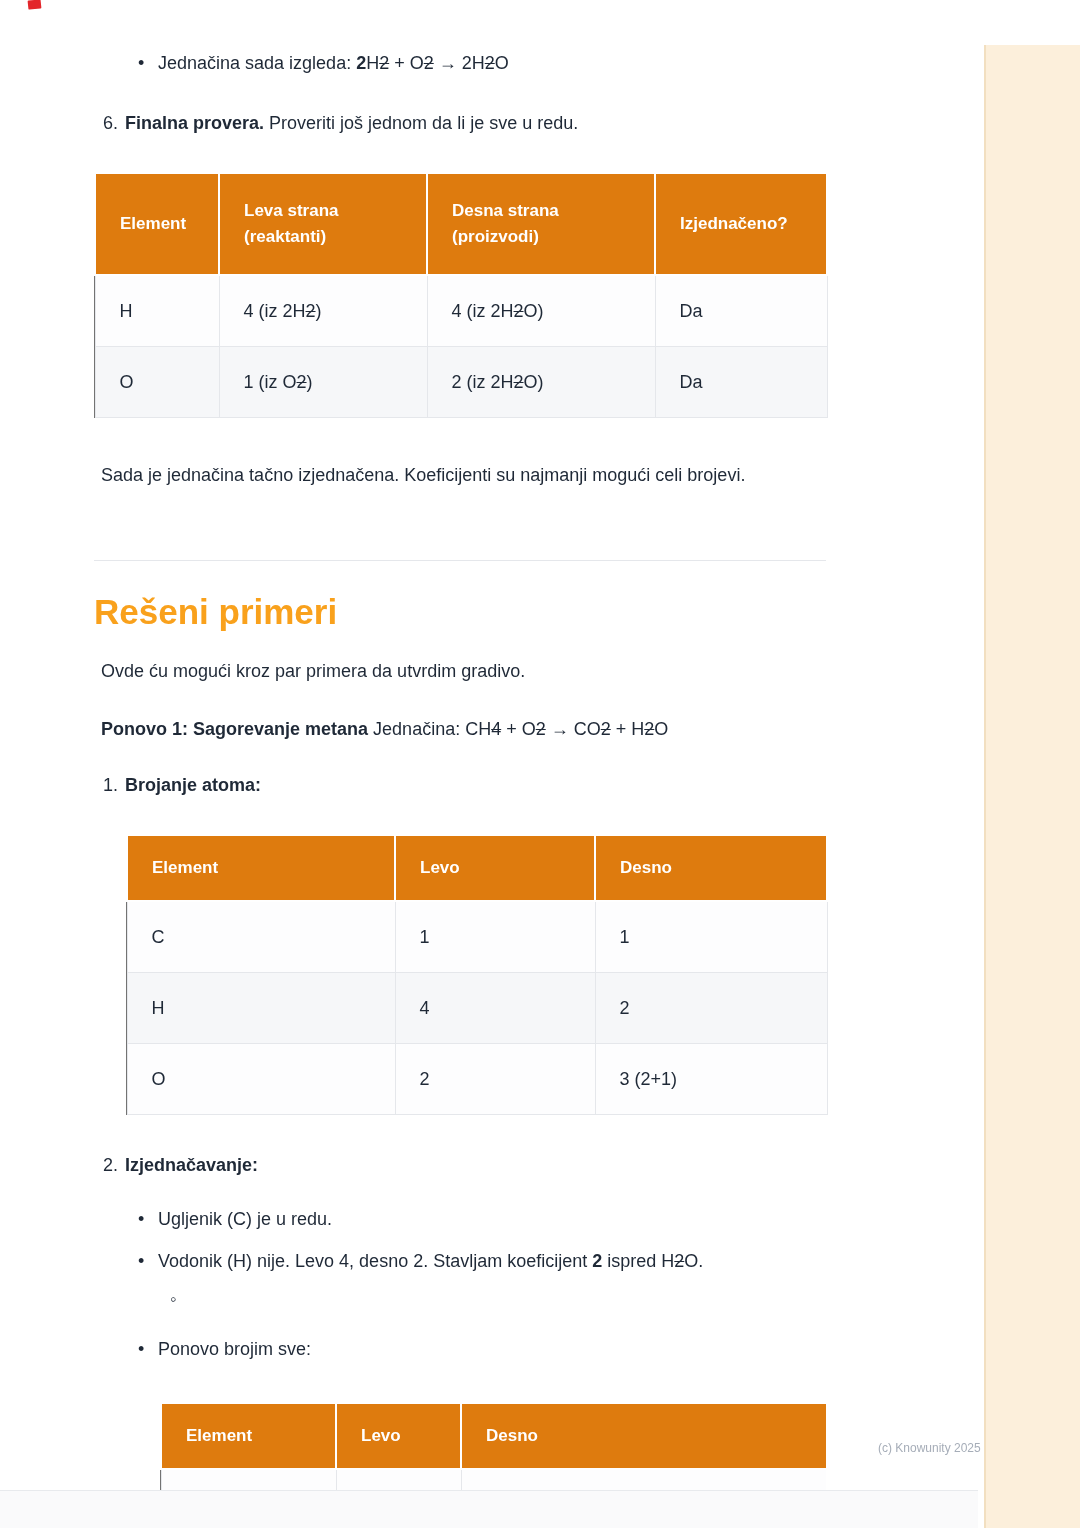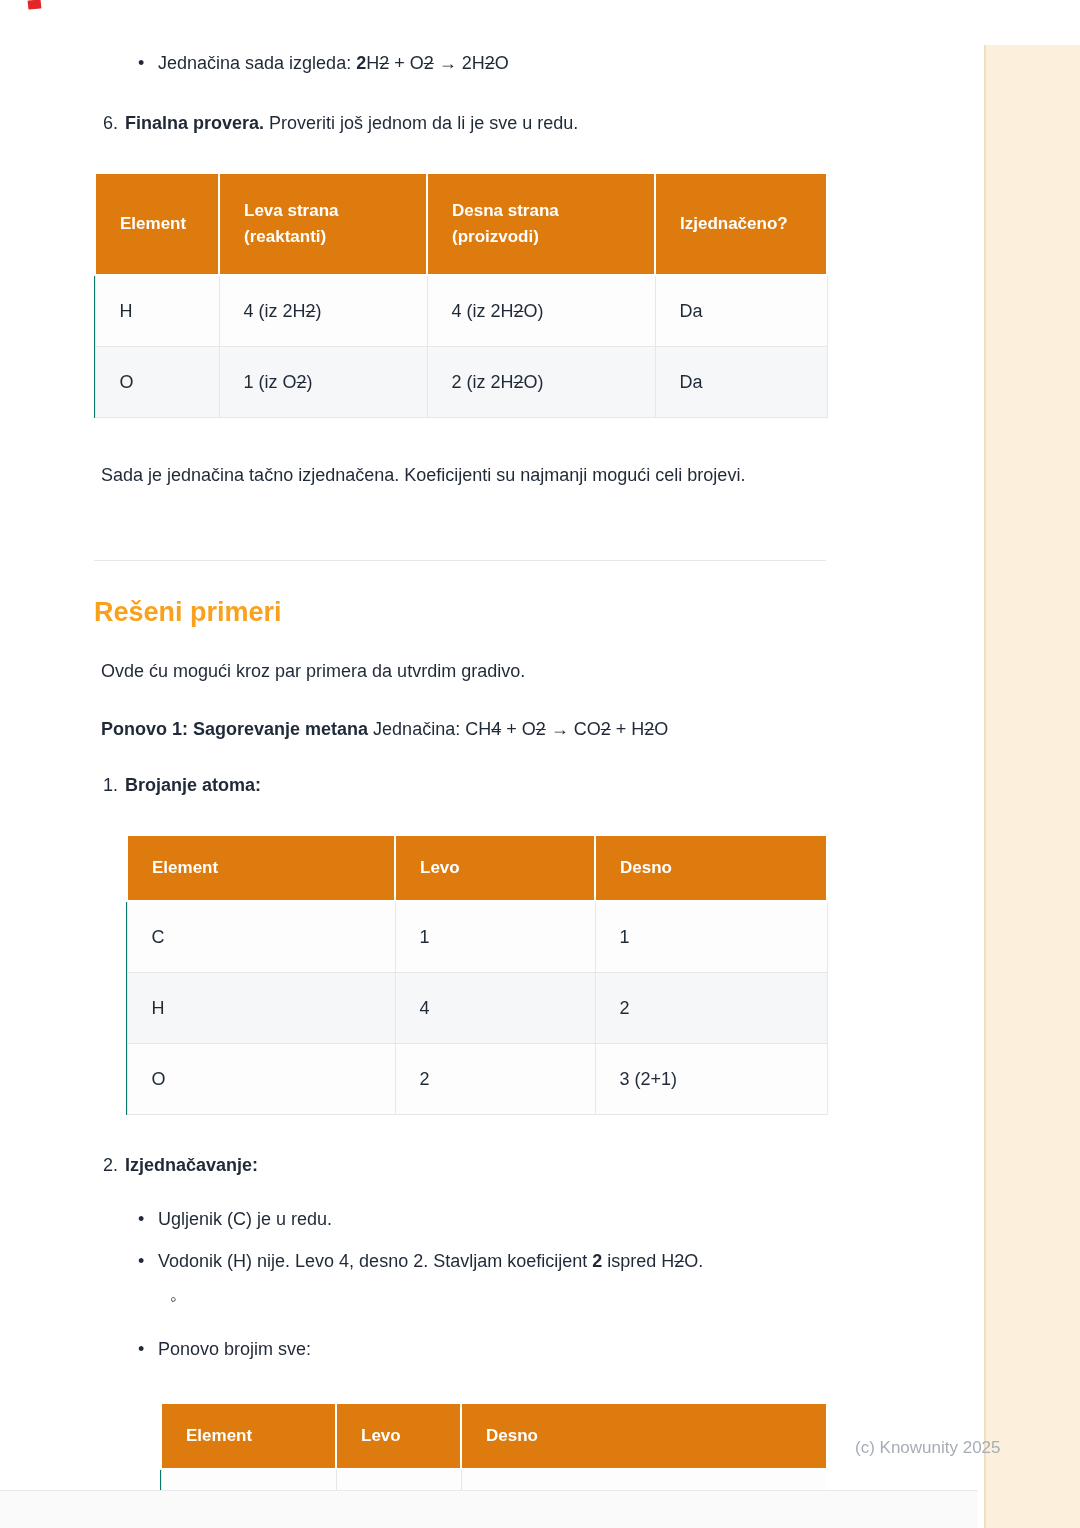--- a/index.html
+++ b/index.html
@@ -41,25 +41,25 @@
   .row.numbered{padding-left:9px;}
   .row .num{flex:0 0 22px;}
   .txt{flex:1 1 auto;}
   .b{font-weight:700;}
   .s{text-decoration:line-through;}
   .para{position:absolute; left:0; width:732px;margin-left:7px;}
   .justify{text-align:justify;}
   .divider{position:absolute; left:0; width:732px; height:0; border-top:1px solid var(--border);}
   .section-heading{
     position:absolute; left:0; width:732px;
-    font-size:27px; line-height:36px; font-weight:700; color:var(--heading);
+    font-size:35px; line-height:36px; font-weight:700; color:var(--heading);
   }
   table.tbl{
     position:absolute; border-collapse:collapse; table-layout:fixed;
-    background:#0f766e;
+    background:#737373;
   }
   table.tbl th{
     background:var(--table-header); color:#fff; font-weight:700;
     text-align:left; vertical-align:middle;
     padding:24px; font-size:17px; line-height:26px;
     white-space:pre-line; border:2px solid #fff;
   }
   table.tbl.compact th{padding:19px 24px;}
   table.tbl td{
     border:1px solid var(--border); padding:22px 24px;
@@ -69,22 +69,22 @@
   table.tbl tbody tr:nth-child(even) td{background:var(--row-alt);}
   .t1{top:172px; left:0; width:732px;}
   .t2{top:834px; left:32px; width:700px;}
   .t3wrap{position:absolute; top:1402px; left:66px; width:666px; height:92px; overflow:hidden;}
   .t3{position:static; width:666px;}
   .page-end{
     position:absolute; left:0; top:1490px; width:978px; height:38px;
     background:#FAFAFB; border-top:1px solid #E8EAED; z-index:3;
   }
   .footer-credit{
-    position:absolute; left:855px; top:1440px; z-index:5;
-    font-size:17px; line-height:16px; color:var(--footer-text);
+    position:absolute; left:878px; top:1440px; z-index:5;
+    font-size:12px; line-height:16px; color:var(--footer-text);
   }
 </style>
 </head>
 <body>
 
 <div class="sidebar-strip"></div>
 <div class="red-mark"></div>
 
 <div class="main">
 

